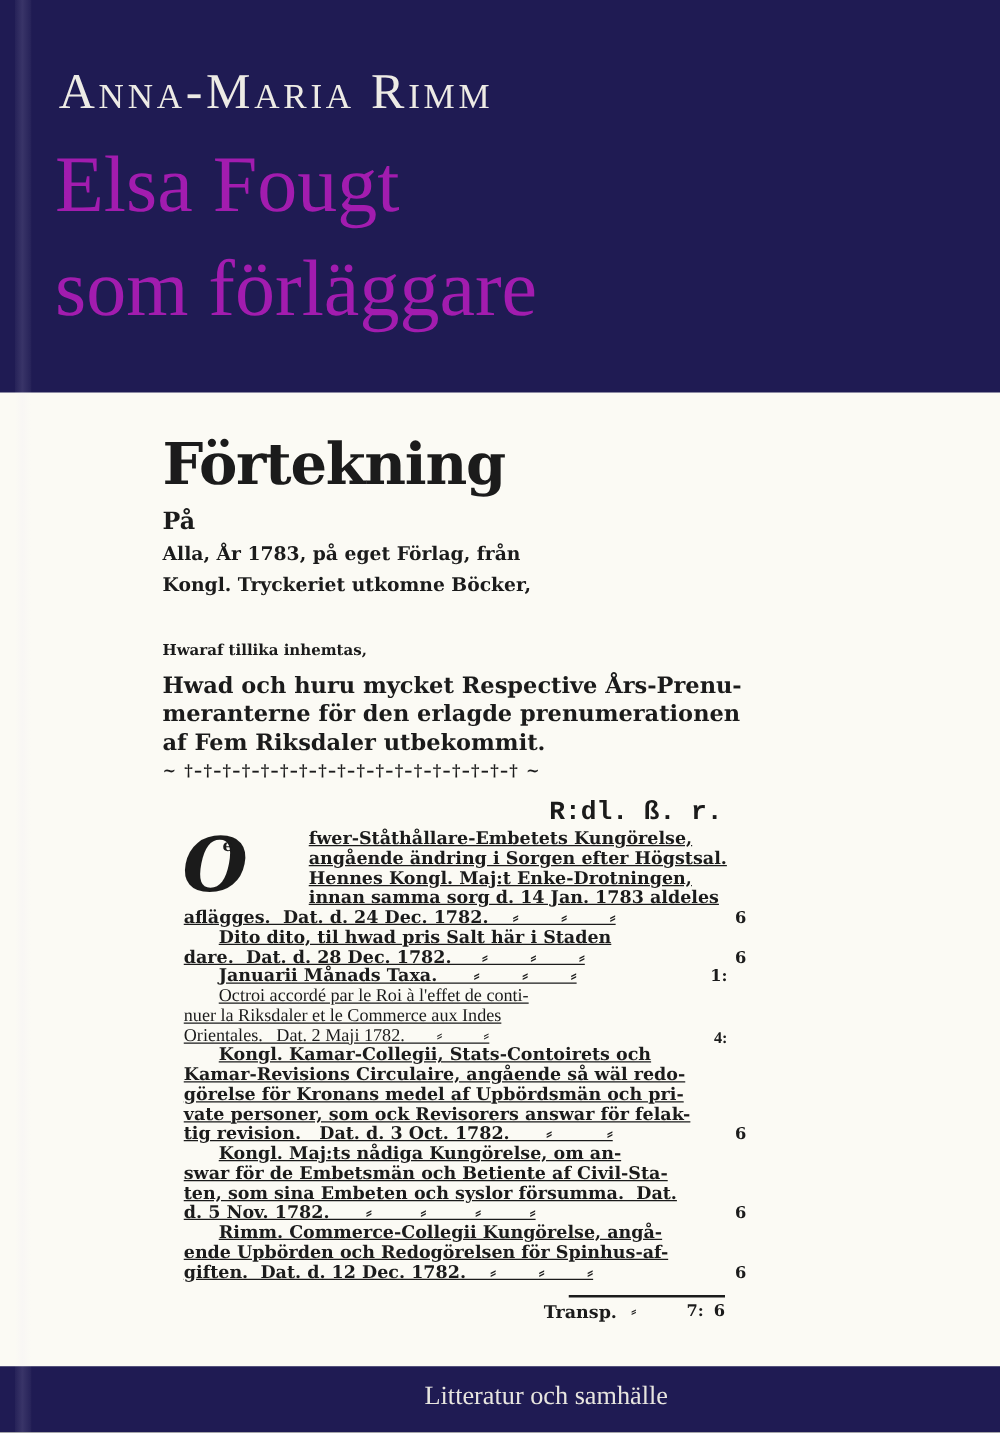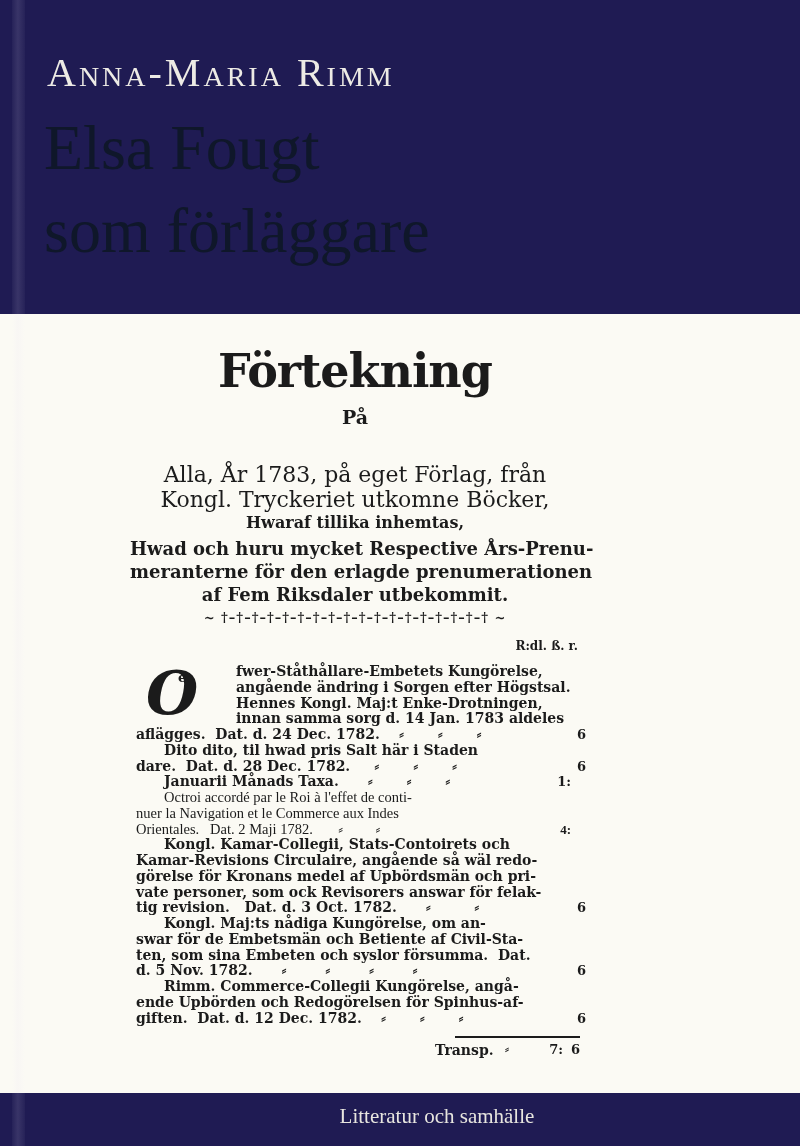--- a/index.html
+++ b/index.html
@@ -21,35 +21,35 @@
   }
   
   .author {
     position:absolute; left:47px; top:49px;
     font-family:"Liberation Serif", serif; font-variant:small-caps;
     font-size:40px; letter-spacing:3px; color:#edebe5; white-space:nowrap;
   }
   .title {
     position:absolute; left:44px; top:106px;
     font-family:"Liberation Serif", serif; font-size:64px; line-height:83px;
-    color:#0f172a; font-weight:400;
+    color:#a21caf; font-weight:400;
   }
   
   .doc { position:absolute; left:130px; top:0; width:450px; height:1093px; }
-  .doc .centered { position:absolute; left:0; width:100%; text-align:center; }
+  .doc .centered { position:absolute; left:0; width:100%; }
   .fx-heading { top:344px; font-size:46px; font-weight:bold; letter-spacing:-1px; white-space:nowrap; }
   .fx-pa      { top:406px; font-size:19px; font-weight:bold; }
-  .fx-sub     { top:431px; font-size:22px; font-weight:normal; line-height:25px; white-space:nowrap;margin-top:31px; }
-  .fx-note    { top:513px; font-size:16px; font-weight:bold; }
+  .fx-sub     { top:431px; font-size:15px; font-weight:bold; line-height:25px; white-space:nowrap; }
+  .fx-note    { top:513px; font-size:12px; font-weight:bold; }
   .fx-intro   { top:537px; font-size:18px; font-weight:bold; line-height:23px; white-space:nowrap; }
   .fx-ornament{ top:610px; font-size:13px; font-weight:bold; letter-spacing:1px; white-space:nowrap; }
-  .fx-colhead { position:absolute; top:639px; right:2px; font-size:12px; font-weight:bold; }
+  .fx-colhead { position:absolute; top:639px; right:2px; font-size:21px; font-weight:bold;font-family:Liberation Mono, monospace; }
   .fx-body {
-    position:absolute; left:6px; top:664px; width:450px;
-    font-size:14px; font-weight:bold; line-height:15.75px;
+    position:absolute; left:17px; top:664px; width:450px;
+    font-size:14px; font-weight:bold; line-height:15.75px;text-decoration:underline;
   }
   .fline { position:relative; height:15.75px; white-space:pre; }
   .fline.ind  > .ltext { padding-left:28px; }
   .fline.after-drop > .ltext { padding-left:100px; }
   .fline.antiqua { font-family:"Liberation Serif", serif; font-weight:normal; font-size:14.5px; }
   .price { position:absolute; top:0; font-weight:bold; font-size:13px; }
   .price.ss  { right:0; }
   .price.rdl { right:15px; }
   .dropcap {
     position:absolute; left:16px; top:664px; width:70px; height:62px;
@@ -115,21 +115,21 @@
     <div class="fx-body">
         <div class="fline after-drop"><span class="ltext">fwer-Ståthållare-Embetets Kungörelse,</span></div>
         <div class="fline after-drop"><span class="ltext">angående ändring i Sorgen efter Högstsal.</span></div>
         <div class="fline after-drop"><span class="ltext">Hennes Kongl. Maj:t Enke-Drotningen,</span></div>
         <div class="fline after-drop"><span class="ltext">innan samma sorg d. 14 Jan. 1783 aldeles</span></div>
         <div class="fline"><span class="ltext">aflägges.  Dat. d. 24 Dec. 1782.    ⸗       ⸗       ⸗</span><span class="price ss">6</span></div>
         <div class="fline ind"><span class="ltext">Dito dito, til hwad pris Salt här i Staden</span></div>
         <div class="fline"><span class="ltext">dare.  Dat. d. 28 Dec. 1782.     ⸗       ⸗       ⸗</span><span class="price ss">6</span></div>
         <div class="fline ind"><span class="ltext">Januarii Månads Taxa.      ⸗       ⸗       ⸗</span><span class="price rdl">1:</span></div>
         <div class="fline ind antiqua"><span class="ltext">Octroi accordé par le Roi à l'effet de conti-</span></div>
-        <div class="fline antiqua"><span class="ltext">nuer la Navigation et le Commerce aux Indes</span></div>
+        <div class="fline antiqua"><span class="ltext">nuer la Riksdaler et le Commerce aux Indes</span></div>
         <div class="fline antiqua"><span class="ltext">Orientales.   Dat. 2 Maji 1782.       ⸗         ⸗</span><span class="price rdl">4:</span></div>
         <div class="fline ind"><span class="ltext">Kongl. Kamar-Collegii, Stats-Contoirets och</span></div>
         <div class="fline"><span class="ltext">Kamar-Revisions Circulaire, angående så wäl redo-</span></div>
         <div class="fline"><span class="ltext">görelse för Kronans medel af Upbördsmän och pri-</span></div>
         <div class="fline"><span class="ltext">vate personer, som ock Revisorers answar för felak-</span></div>
         <div class="fline"><span class="ltext">tig revision.   Dat. d. 3 Oct. 1782.      ⸗         ⸗</span><span class="price ss">6</span></div>
         <div class="fline ind"><span class="ltext">Kongl. Maj:ts nådiga Kungörelse, om an-</span></div>
         <div class="fline"><span class="ltext">swar för de Embetsmän och Betiente af Civil-Sta-</span></div>
         <div class="fline"><span class="ltext">ten, som sina Embeten och syslor försumma.  Dat.</span></div>
         <div class="fline"><span class="ltext">d. 5 Nov. 1782.      ⸗        ⸗        ⸗        ⸗</span><span class="price ss">6</span></div>

